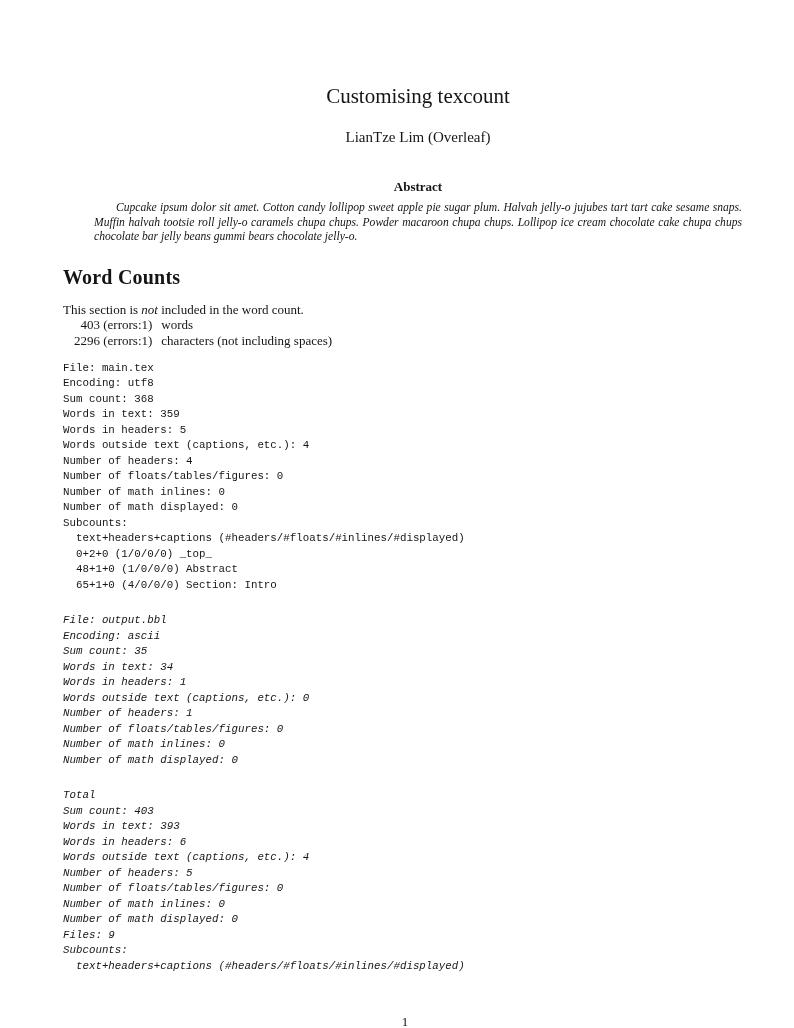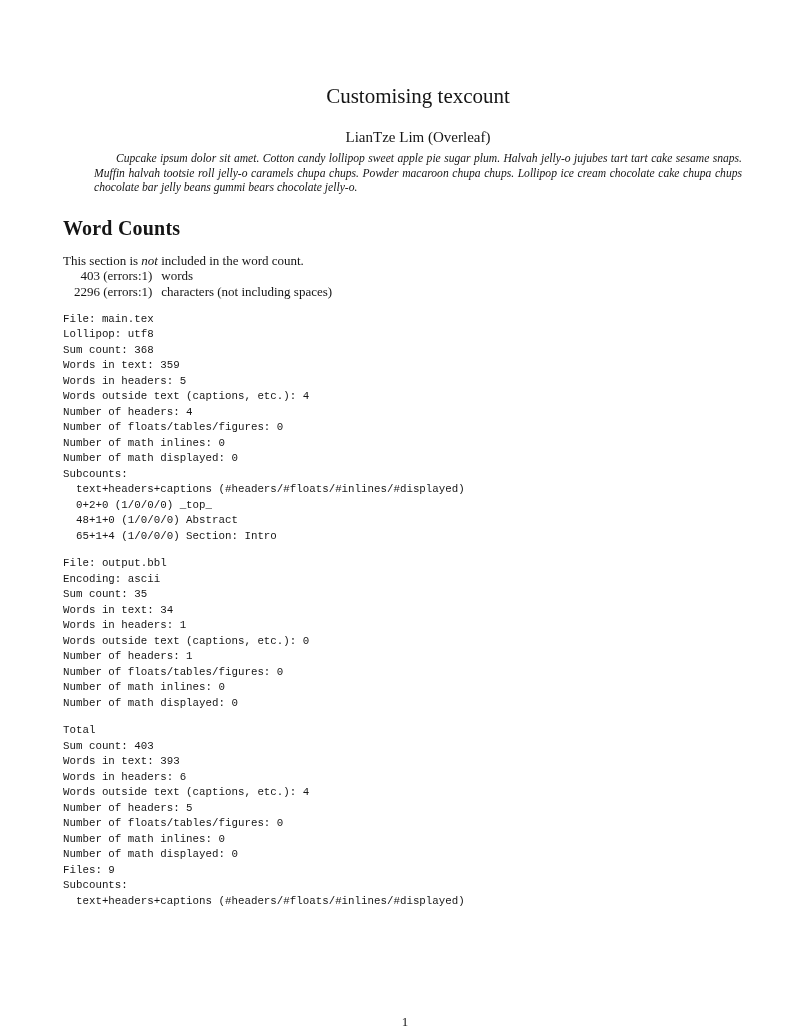--- a/index.html
+++ b/index.html
@@ -67,21 +67,21 @@
     text-align: right;
   }
   .count-line .label { margin-left: 9px; }
 
   .texcount-output {
     margin-top: 13px;
     font-family: "Liberation Mono", monospace;
     font-size: 10.8px;
     line-height: 15.5px;
   }
-  .texcount-block + .texcount-block { margin-top: 12px; }
+  .texcount-block + .texcount-block { margin-top: 20px; font-style: italic; }
   .texcount-line { white-space: pre; }
 
   .page-number {
     position: absolute;
     top: 1014px;
     left: 0;
     right: 0;
     text-align: center;
     font-size: 13px;
   }
@@ -89,51 +89,52 @@
 </head>
 <body>
 
 <div class="page">
   <div class="content">
 
     <h1 class="doc-title" style="margin:0;">Customising texcount</h1>
 
     <div class="doc-author">LianTze Lim (Overleaf)</div>
 
+    <div class="abstract-heading">Abstract</div>
 
     <p class="abstract-body" style="margin-bottom:0;font-style:italic;">Cupcake ipsum dolor sit amet. Cotton candy lollipop sweet apple pie sugar plum. Halvah jelly-o jujubes tart tart cake sesame snaps. Muffin halvah tootsie roll jelly-o caramels chupa chups. Powder macaroon chupa chups. Lollipop ice cream chocolate cake chupa chups chocolate bar jelly beans gummi bears chocolate jelly-o.</p>
 
     <h2 class="section-heading" style="margin-bottom:0;">Word Counts</h2>
 
     <p class="section-note" style="margin-bottom:0;">
       <span>This section is </span><span class="em">not</span><span> included in the word count.</span>
     </p>
 
     <div id="count-lines">
         <div class="count-line"><span class="num">403</span><span> (errors:1)</span><span class="label">words</span></div>
         <div class="count-line"><span class="num">2296</span><span> (errors:1)</span><span class="label">characters (not including spaces)</span></div>
       </div>
 
     <div class="texcount-output" id="texcount-output">
         <div class="texcount-block">
           <div class="texcount-line">File: main.tex</div>
-          <div class="texcount-line">Lollipop: utf8</div>
+          <div class="texcount-line">Encoding: utf8</div>
           <div class="texcount-line">Sum count: 368</div>
           <div class="texcount-line">Words in text: 359</div>
           <div class="texcount-line">Words in headers: 5</div>
           <div class="texcount-line">Words outside text (captions, etc.): 4</div>
           <div class="texcount-line">Number of headers: 4</div>
           <div class="texcount-line">Number of floats/tables/figures: 0</div>
           <div class="texcount-line">Number of math inlines: 0</div>
           <div class="texcount-line">Number of math displayed: 0</div>
           <div class="texcount-line">Subcounts:</div>
           <div class="texcount-line">  text+headers+captions (#headers/#floats/#inlines/#displayed)</div>
           <div class="texcount-line">  0+2+0 (1/0/0/0) _top_</div>
           <div class="texcount-line">  48+1+0 (1/0/0/0) Abstract</div>
-          <div class="texcount-line">  65+1+4 (1/0/0/0) Section: Intro</div>
+          <div class="texcount-line">  65+1+0 (4/0/0/0) Section: Intro</div>
         </div>
         <div class="texcount-block">
           <div class="texcount-line">File: output.bbl</div>
           <div class="texcount-line">Encoding: ascii</div>
           <div class="texcount-line">Sum count: 35</div>
           <div class="texcount-line">Words in text: 34</div>
           <div class="texcount-line">Words in headers: 1</div>
           <div class="texcount-line">Words outside text (captions, etc.): 0</div>
           <div class="texcount-line">Number of headers: 1</div>
           <div class="texcount-line">Number of floats/tables/figures: 0</div>

